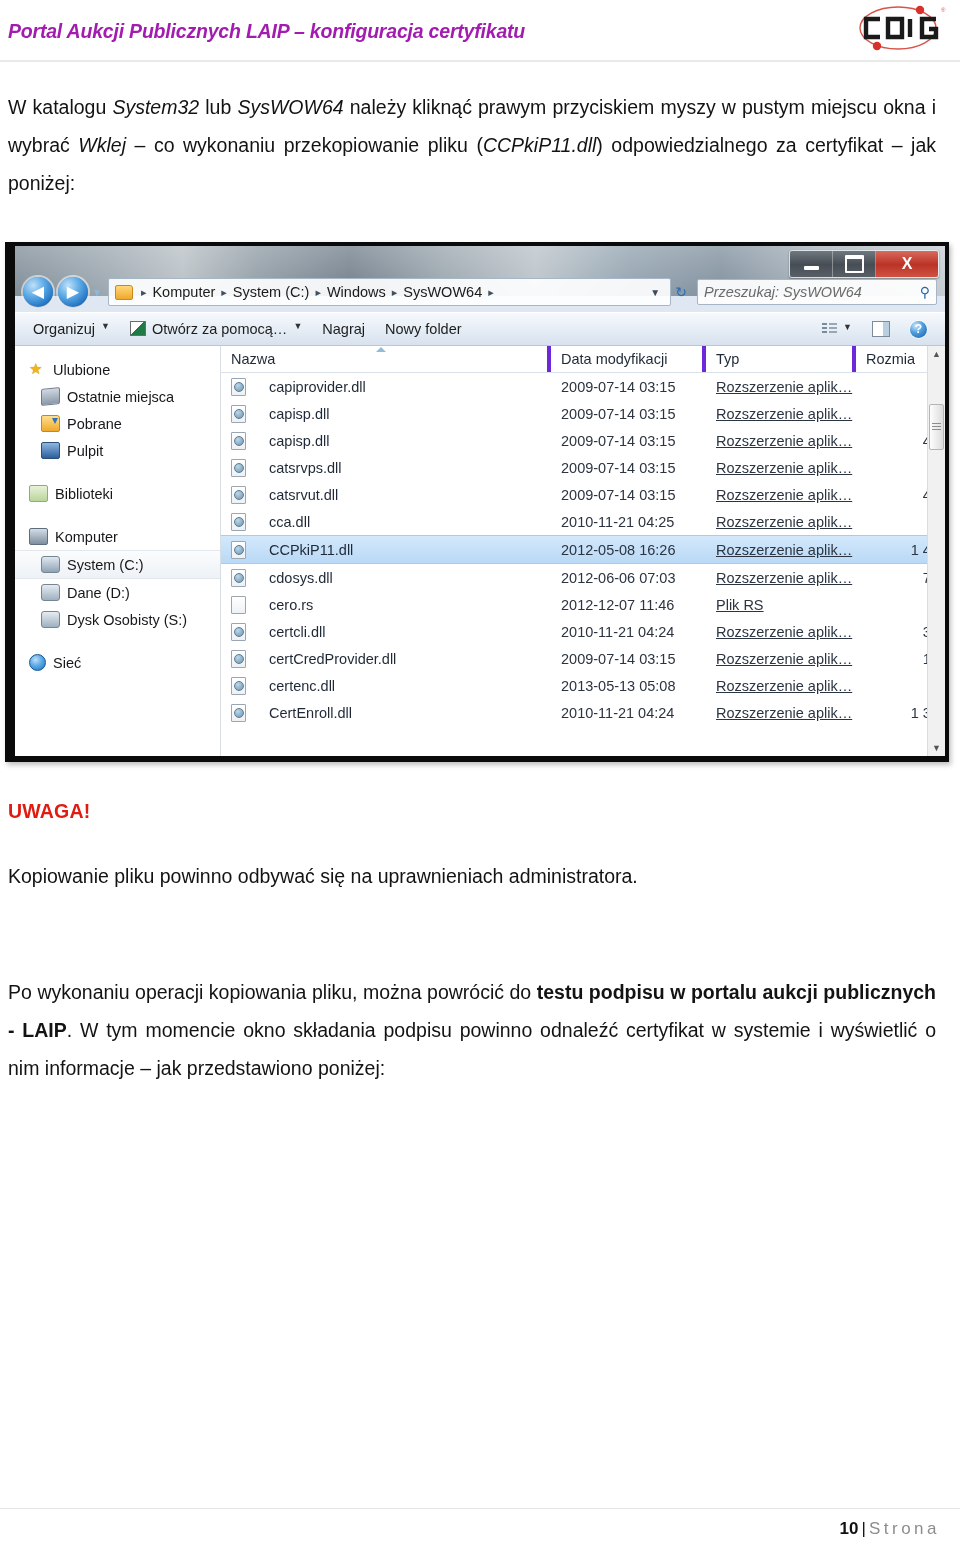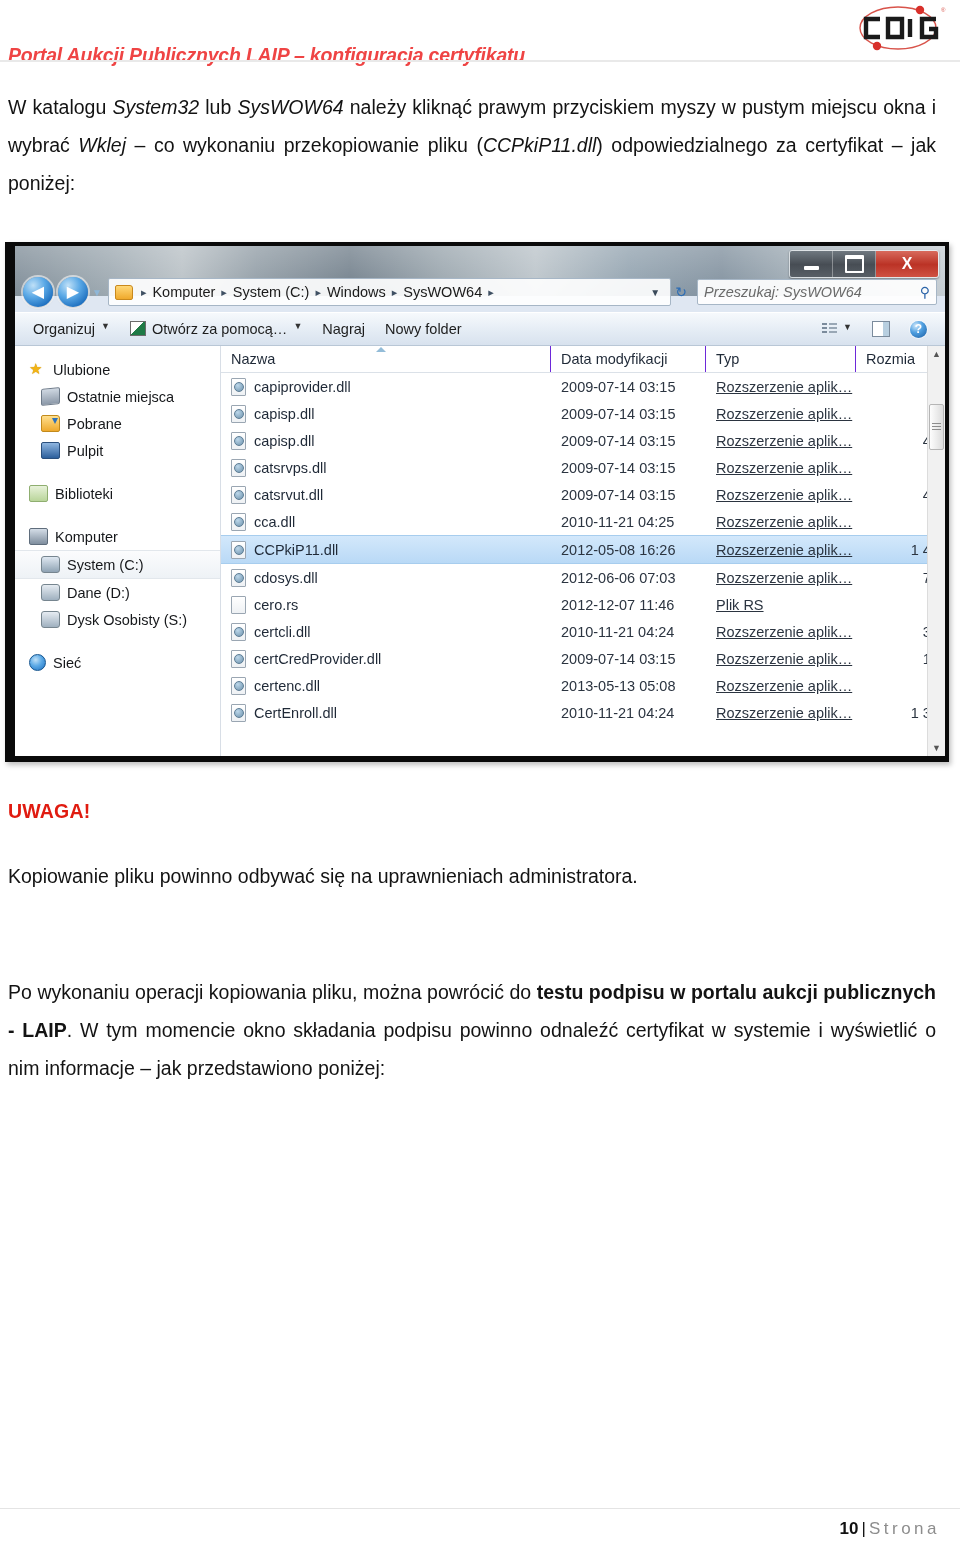--- a/index.html
+++ b/index.html
@@ -24,23 +24,22 @@
     height: 62px;
   }
   .doc-header-title {
     position: absolute;
     left: 8px;
     top: 20px;
     font-size: 19.5px;
     font-weight: bold;
     font-style: italic;
     letter-spacing: -0.2px;
-    color: #ef4444;
+    color: #a21caf;
     white-space: nowrap;
-    margin-top: 24px;
   }
   .doc-header-rule {
     position: absolute;
     left: 0;
     top: 60px;
     width: 960px;
     height: 2px;
     background: #e9e9e9;
   }
   .logo {
@@ -388,21 +387,21 @@
     border-right: 5px solid transparent;
     border-bottom: 5px solid #93bcd8;
   }
   .ch {
     font-size: 14.5px;
     color: #1f2937;
     padding-left: 10px;
     box-sizing: border-box;
     white-space: nowrap;
     overflow: hidden;
-    border-right: 1px solid #6d28d9;
+    border-right: 4px solid #6d28d9;
     height: 26px;
     line-height: 26px;
   }
   .c-name { flex: 0 0 330px; }
   .c-date { flex: 0 0 155px; }
   .c-type { flex: 0 0 150px; }
   .c-size { flex: 1 1 auto; border-right: none; }
 
   .row {
     display: flex;
@@ -414,20 +413,21 @@
   .row.selected {
     background: linear-gradient(180deg,#d3e8fb,#b9d9f6);
     border-top: 1px solid #a7cdee;
     border-bottom: 1px solid #a7cdee;
   }
   .cell {
     padding-left: 10px;
     box-sizing: border-box;
     white-space: nowrap;
     overflow: hidden;
+    gap: 15px;
   }
   .cell.r-name { flex: 0 0 330px; display: flex; align-items: center; }
   .cell.r-date { flex: 0 0 155px; color: #2b3440; }
   .cell.r-type { flex: 0 0 150px; color: #2b3440; text-decoration: underline; }
   .cell.r-size { flex: 1 1 auto; text-align: right; padding-right: 6px; color: #2b3440; }
 
   .file-ico {
     width: 13px; height: 16px;
     margin-right: 8px;
     flex: 0 0 auto;

